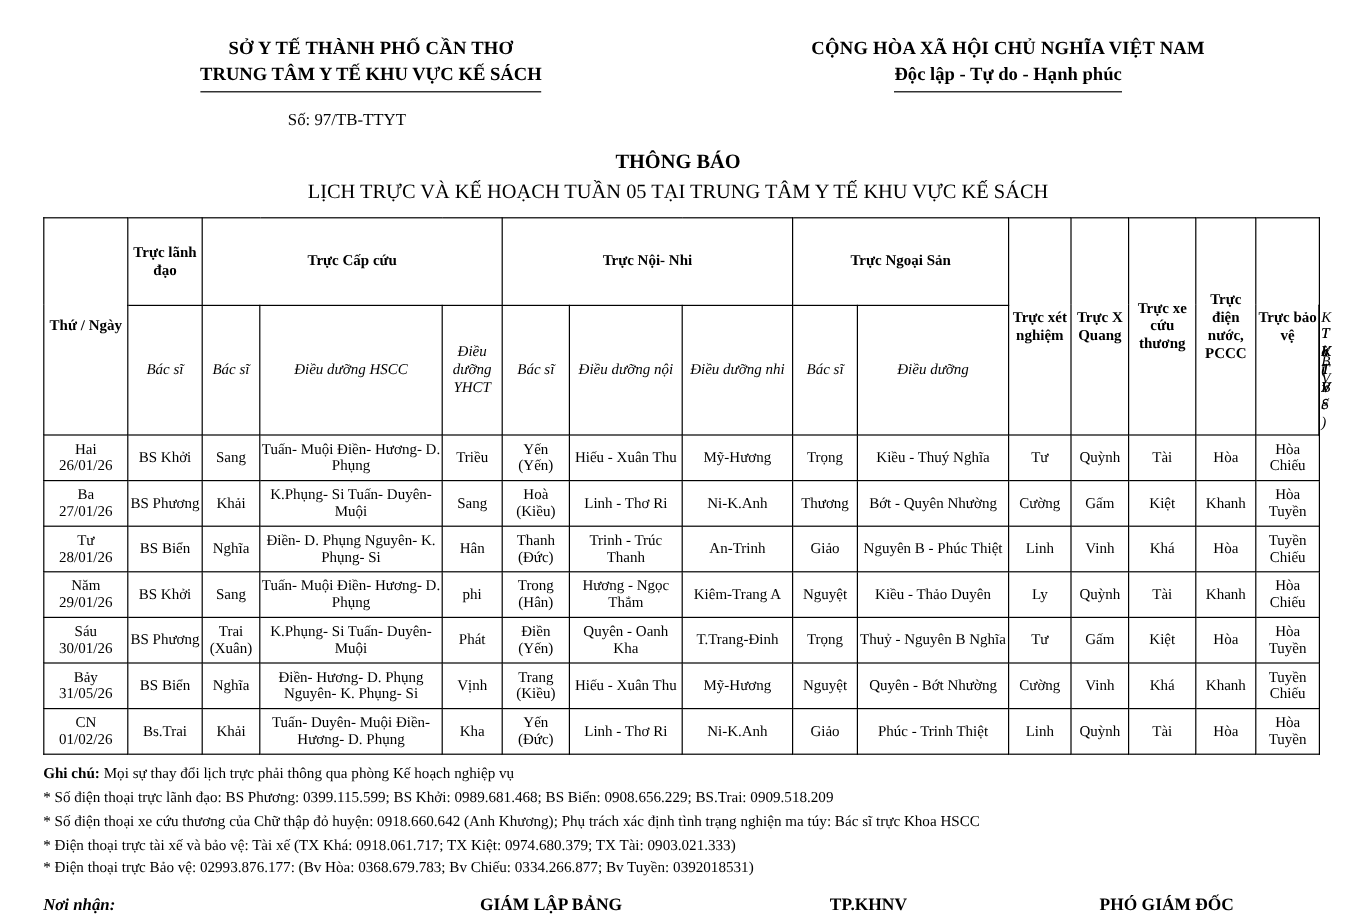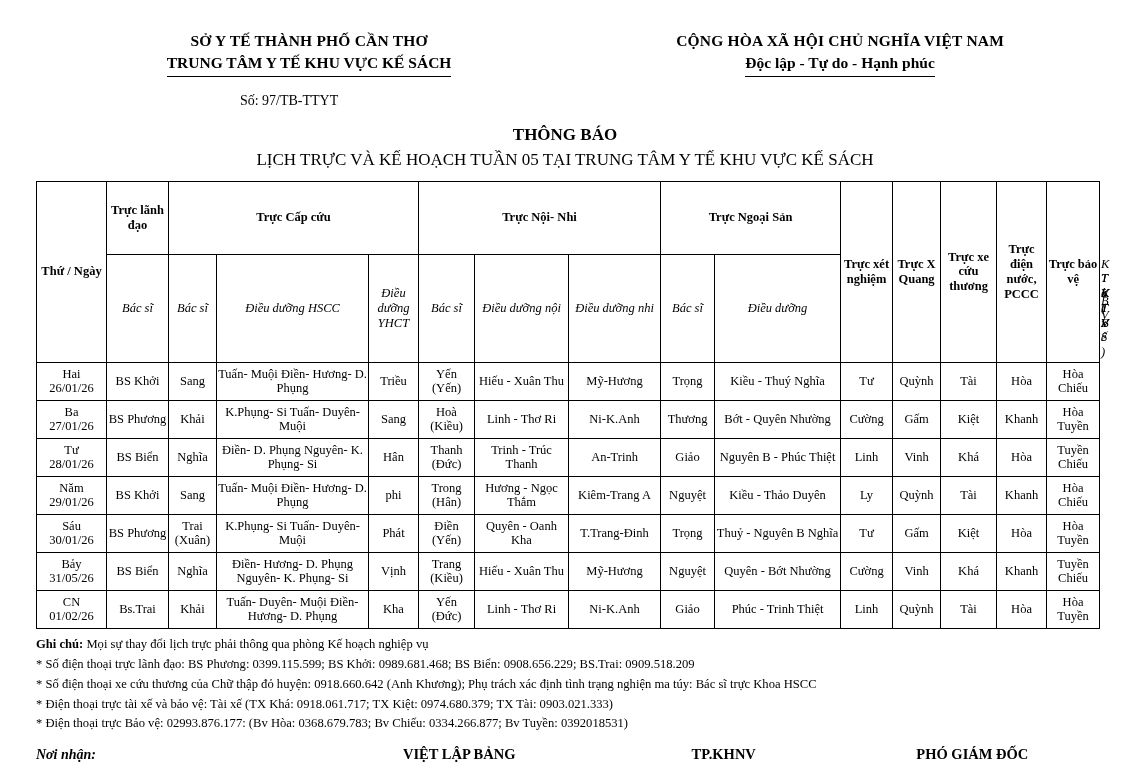--- a/index.html
+++ b/index.html
@@ -404,21 +404,21 @@
     <div>* Điện thoại trực Bảo vệ: 02993.876.177: (Bv Hòa: 0368.679.783; Bv Chiếu: 0334.266.877; Bv Tuyền: 0392018531)</div>
   </div>
 
   <div class="sigs">
     <div class="sig-col c1">
       <div class="recv-title">Nơi nhận:</div>
       <div class="recv-item">- Khoa, Phòng, TYT;</div>
 
     </div>
     <div class="sig-col c2">
-      <div class="sig-head">VIỆT LẬP BẢNG</div>
+      <div class="sig-head">GIÁM LẬP BẢNG</div>
       <div class="sig-signed">(Đã ký)</div>
 
     </div>
     <div class="sig-col c3">
       <div class="sig-head">TP.KHNV</div>
       <div class="sig-signed">(Đã ký)</div>
 
     </div>
     <div class="sig-col c4">
       <div class="sig-head">PHÓ GIÁM ĐỐC</div>

